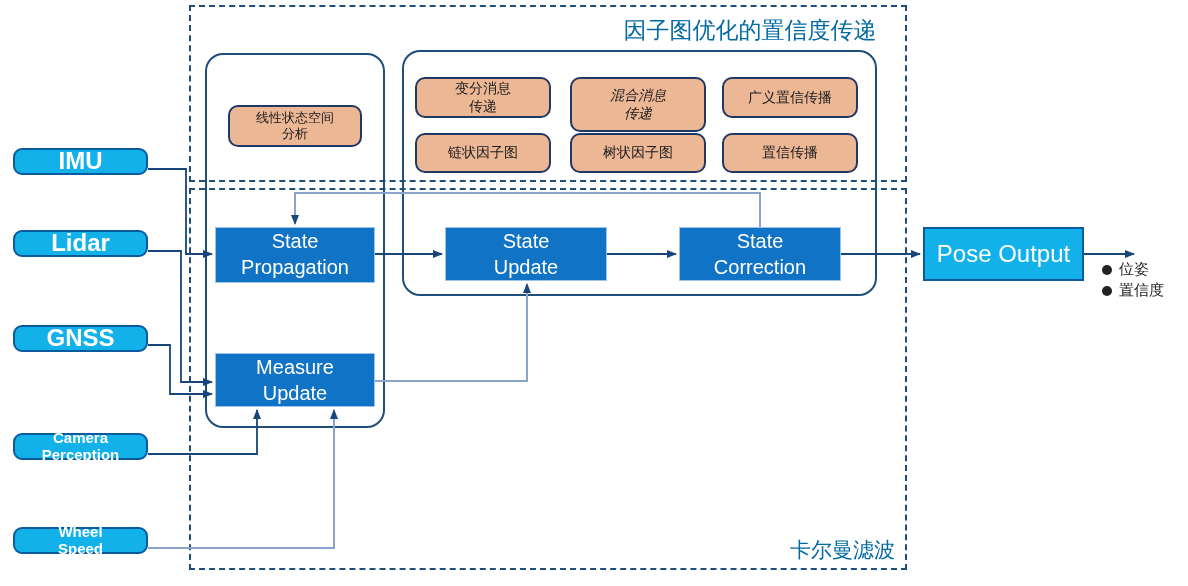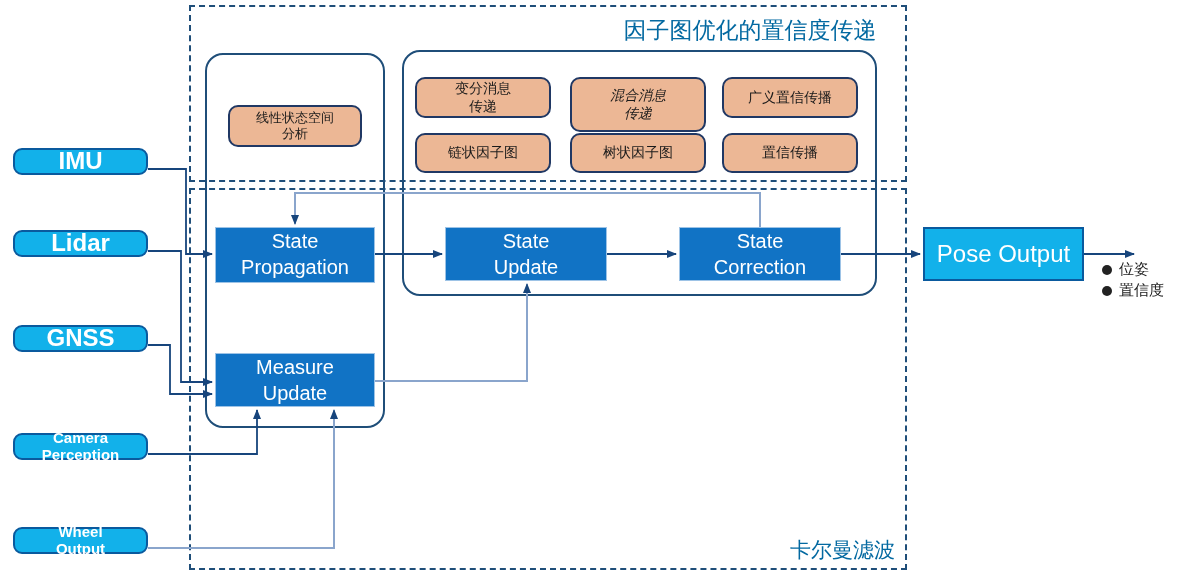--- a/index.html
+++ b/index.html
@@ -175,21 +175,21 @@
   </div>
   <div class="input-box" id="node-gnss">
     <span>GNSS</span>
   </div>
   <div class="input-box two-line" id="node-camera">
     <span>Camera
 Perception</span>
   </div>
   <div class="input-box two-line" id="node-wheel">
     <span>Wheel
-Output</span>
+Speed</span>
   </div>
 
   <div class="method-box" id="node-analysis">
     <span>线性状态空间
 分析</span>
   </div>
   <div class="method-box" id="node-variational">
     <span>变分消息
 传递</span>
   </div>

